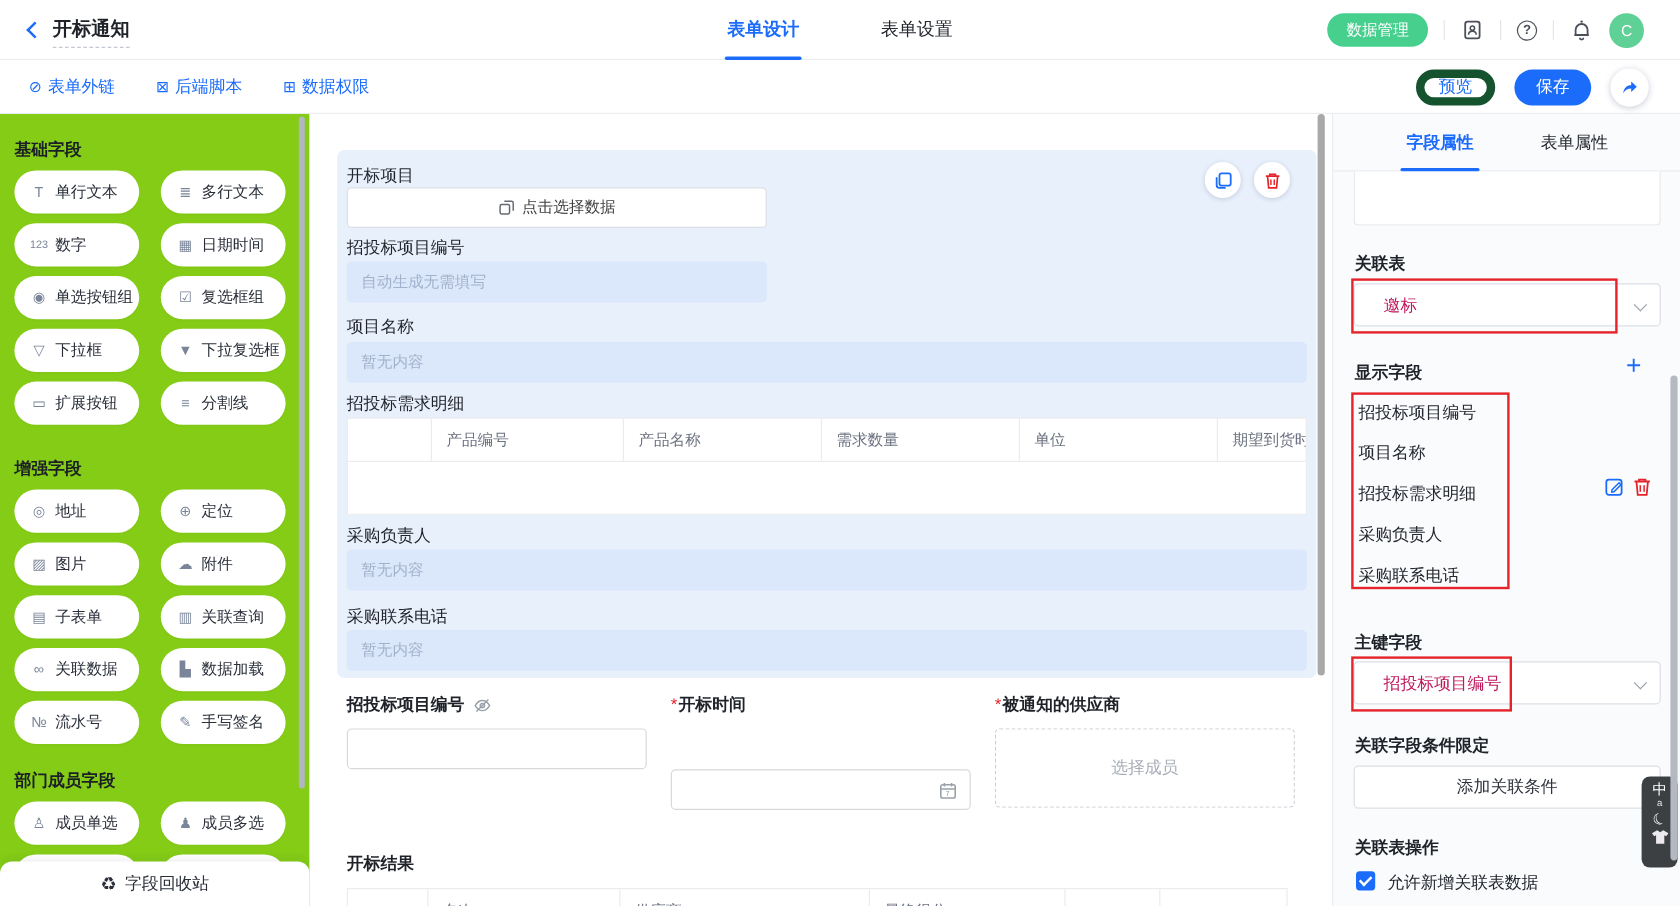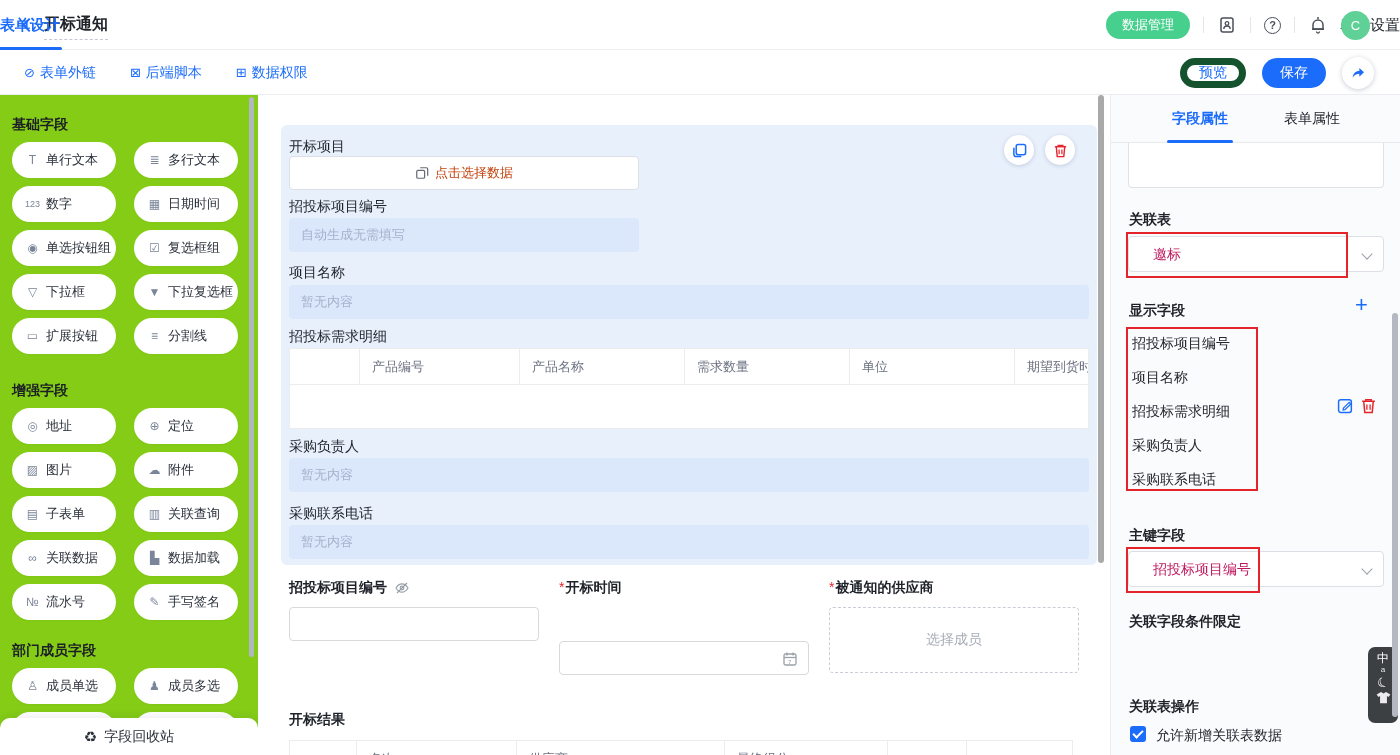--- a/index.html
+++ b/index.html
@@ -5,21 +5,21 @@
 *{margin:0;padding:0;box-sizing:border-box}
 body{background:#e9e9e9}
 .app{position:relative;width:1400px;height:755px;overflow:hidden;background:#fff;
   font-family:"Liberation Sans","DejaVu Sans",sans-serif;color:#1f2329;font-size:14px}
 .abs{position:absolute}
 
 
 .topbar{position:absolute;left:0;top:0;width:1400px;height:50px;background:#fff;border-bottom:1px solid #ebedf0;z-index:20}
 .back{position:absolute;left:24px;top:20px;width:10px;height:10px;border-left:2px solid #1b6cfa;border-bottom:2px solid #1b6cfa;transform:rotate(45deg)}
 .doc-title{position:absolute;left:44px;top:14px;font-size:16px;font-weight:700;padding-bottom:4px;border-bottom:1px dashed #c3c8d1}
-.top-tabs{position:absolute;left:0;top:0;width:1400px;height:50px;display:flex;justify-content:space-between;gap:68px;align-items:center}
+.top-tabs{position:absolute;left:0;top:0;width:1400px;height:50px;display:flex;justify-content:center;gap:68px;align-items:center}
 .top-tab{font-size:15px;color:#23272e;height:50px;line-height:50px;position:relative;cursor:pointer}
 .top-tab.active{color:#1b6cfa;font-weight:600}
 .top-tab.active::after{content:"";position:absolute;left:-2px;right:-2px;bottom:0;height:3px;background:#1b6cfa;border-radius:2px}
 .top-right{position:absolute;right:30px;top:0;height:50px;display:flex;align-items:center;gap:13px}
 .pill-green{height:28px;padding:0 16px;border-radius:14px;background:#47cf8e;color:#fff;font-size:13px;display:flex;align-items:center;cursor:pointer}
 .vsep{width:1px;height:16px;background:#e3e5e8}
 .tico{width:20px;height:20px;display:flex;align-items:center;justify-content:center;color:#4a4f59;cursor:pointer}
 .help-c{width:17px;height:17px;border:1.5px solid #4a4f59;border-radius:50%;font-size:11px;font-weight:700;display:flex;align-items:center;justify-content:center;color:#4a4f59;cursor:pointer}
 .avatar{width:29px;height:29px;border-radius:50%;background:#5fd096;color:#fff;font-size:13px;display:flex;align-items:center;justify-content:center;cursor:pointer}
 
@@ -40,21 +40,21 @@
 .f-btn{width:104px;height:36px;background:#fff;border-radius:18px;display:flex;align-items:center;padding-left:13px;gap:6px;font-size:13px;color:#2a2f3a;cursor:pointer;box-shadow:0 1px 2px rgba(30,40,70,.03)}
 .f-btn .ic{color:#7a8599;font-size:12px;min-width:15px;text-align:center}
 .side-scroll{position:absolute;left:249px;top:2px;width:5px;height:560px;background:#b2b6bf;border-radius:3px}
 .recycle-bar{position:absolute;left:0;top:623px;width:258px;height:37px;background:#fff;border-radius:10px 10px 0 0;box-shadow:0 -2px 8px rgba(30,40,70,.08);display:flex;align-items:center;justify-content:center;gap:7px;font-size:14px;color:#2a2f3a;cursor:pointer}
 
 
 .canvas{position:absolute;left:258px;top:95px;width:852px;height:660px;background:#fff;overflow:hidden}
 .block{position:absolute;left:23px;top:30px;width:816px;height:440px;background:#e8f0fc;border-radius:6px}
 .blk-label{position:absolute;left:8px;font-size:14px;font-weight:400;color:#1f2329}
 .blue-input{position:absolute;left:8px;height:34px;background:#dbe7fa;border-radius:4px;color:#a3b2cc;font-size:13px;line-height:34px;padding-left:12px}
-.sel-data-btn{position:absolute;left:8px;top:31px;width:350px;height:34px;background:#fff;border:1px solid #dcdfe6;border-radius:4px;display:flex;align-items:center;justify-content:center;gap:6px;color:#c2410c;font-size:13px;cursor:pointer}
+.sel-data-btn{position:absolute;left:8px;top:31px;width:350px;height:34px;background:#fff;border:1px solid #dcdfe6;border-radius:4px;display:flex;align-items:center;justify-content:center;gap:6px;color:#404040;font-size:13px;cursor:pointer}
 .cir-btn{position:absolute;top:10px;width:30px;height:30px;border-radius:50%;background:#fff;box-shadow:0 1px 4px rgba(30,40,70,.18);display:flex;align-items:center;justify-content:center;cursor:pointer}
 .dtable{position:absolute;left:8px;top:223px;width:800px;background:#fff;border:1px solid #ececec;border-radius:2px}
 .dt-head{display:flex;height:36px;border-bottom:1px solid #ececec}
 .dt-head .c{border-right:1px solid #ececec;display:flex;align-items:center;padding-left:12px;color:#6b7280;font-size:13px;overflow:hidden;white-space:nowrap}
 .dt-head .c:last-child{border-right:none}
 .dt-body{height:43px;background:#fff}
 .wlabel{font-size:14px;font-weight:700;color:#1f2329}
 .req{color:#e5232b;margin-right:1px}
 .winput{height:34px;background:#fff;border:1px solid #d9d9d9;border-radius:4px;position:relative}
 .dashed-box{width:250px;height:66px;border:1px dashed #c9ced6;border-radius:4px;display:flex;align-items:center;justify-content:center;color:#a8aeb8;font-size:14px;cursor:pointer}
@@ -404,20 +404,21 @@
     </div>
 
     <div class="p-label" style="top:432px">主键字段</div>
     <div class="p-select" style="top:456px">
       <span>招投标项目编号</span>
       <div class="chev"></div>
     </div>
     <div class="red-rect" style="left:15px;top:452px;width:134px;height:46px"></div>
 
     <div class="p-label" style="top:518px">关联字段条件限定</div>
+    <div class="p-btn" style="top:543px">添加关联条件</div>
 
     <div class="p-label" style="top:603px">关联表操作</div>
     <div class="chk"></div>
     <div class="p-item" style="left:45px;top:632px">允许新增关联表数据</div>
 
     <div class="fwidget">
       <span class="zh">中</span>
       <span class="sub">a</span>
       <span class="moon">☾</span>
       <svg width="15" height="13" viewBox="0 0 24 20">

